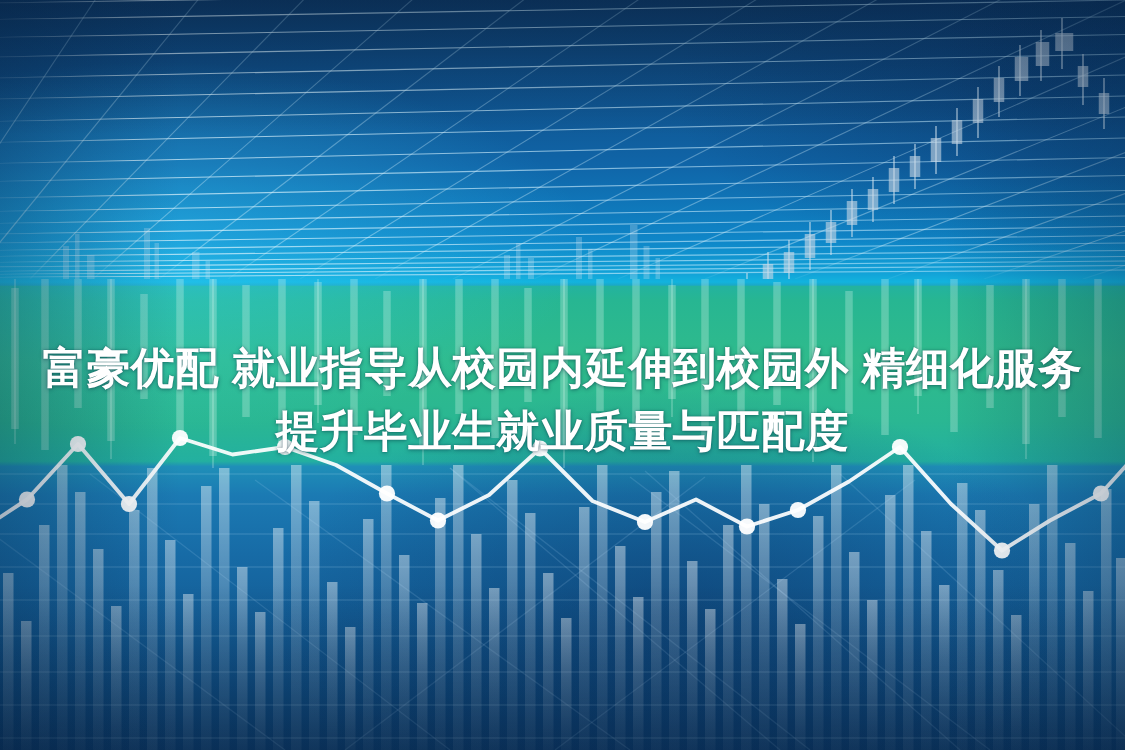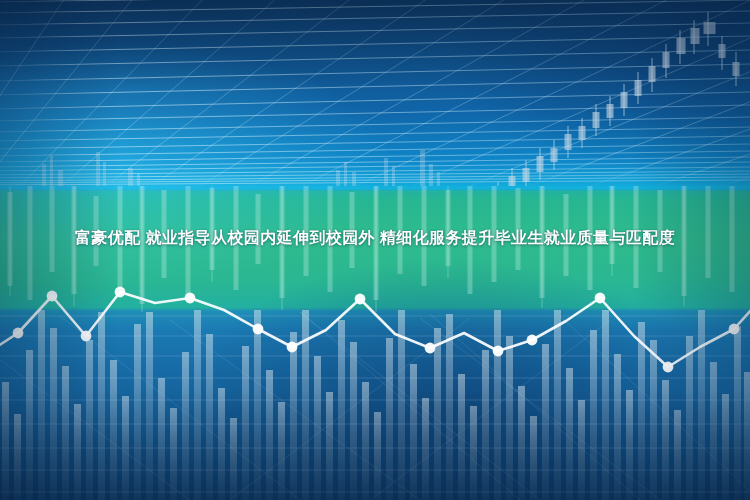--- a/index.html
+++ b/index.html
@@ -56,21 +56,21 @@
   }
   svg.layer { display: block; }
 
   #headline {
     position: absolute;
     left: 0;
     right: 0;
     top: 206px;
     text-align: center;
     color: #ffffff;
-    font-size: 16px;
+    font-size: 29px;
     font-weight: bold;
     line-height: 42px;
     letter-spacing: 0.4px;
     padding: 0 16px;
     box-sizing: border-box;
     text-shadow: 0 1px 3px rgba(0,40,60,0.42), 0 0 1px rgba(0,40,60,0.5);
     white-space: pre-line;
   }
 </style>
 </head>

